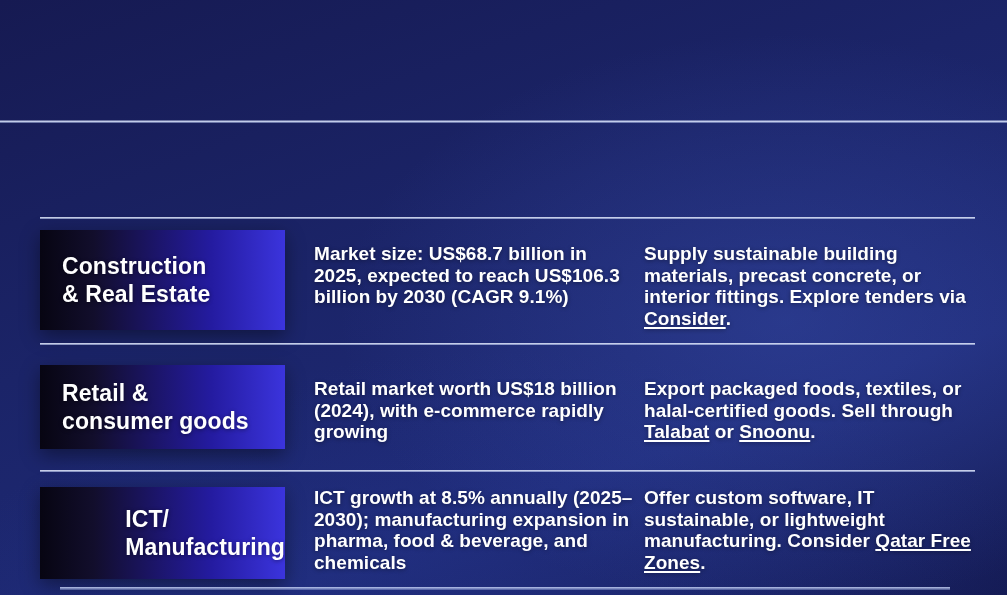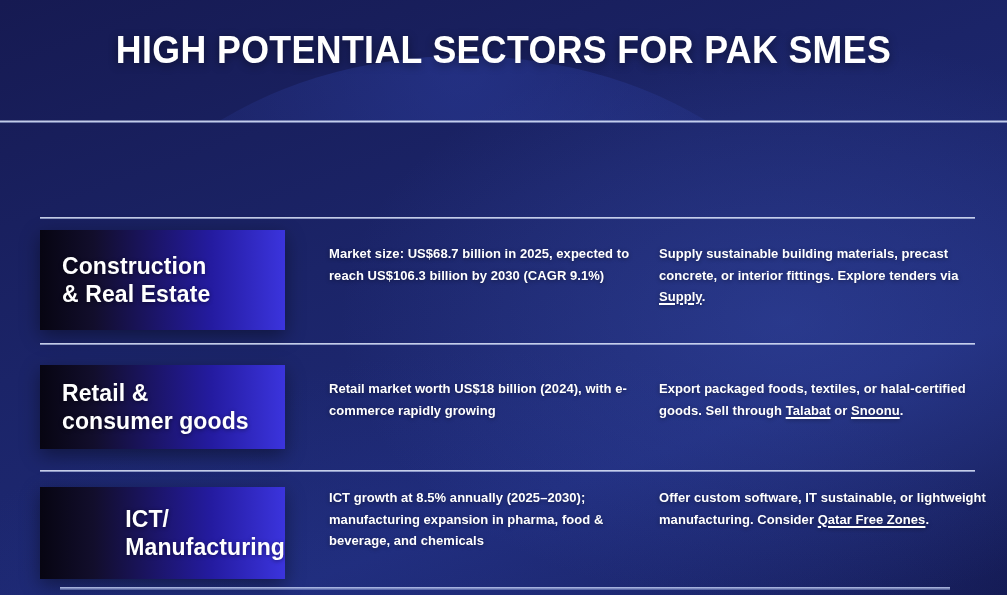--- a/index.html
+++ b/index.html
@@ -137,25 +137,24 @@
     text-shadow:0 1px 4px rgba(0,0,0,0.45);
   }
   #row-0 .sector-card { top:0;  height:100px; }
   #row-1 .sector-card { top:0;  height:84px;  }
   #row-2 .sector-card { top:0;  height:92px;justify-content:flex-end;  }
 
   .cell {
     position:absolute;
     color:#ffffff;
     font-weight:bold;
-    font-size:13px;
+    font-size:19px;
     line-height:21.5px;
     letter-spacing:0.05px;
     text-shadow:0 1px 4px rgba(0,0,0,0.40);
-    margin-left:15px;
   }
   .cell-qatar  { left:314px; width:322px; }
   .cell-action { left:644px; width:328px; }
 
   #row-0 .cell { top:13px; }
   #row-1 .cell { top:13px; }
   #row-2 .cell { top:0px;  }
 
   .lnk {
     text-decoration:underline;
@@ -163,36 +162,32 @@
     text-decoration-thickness:2px;
     color:#ffffff;
     cursor:pointer;
   }
 </style>
 </head>
 <body>
 
 <div id="stage">
 
-  <div id="title-band">
-    <div id="title-glow"></div>
-    <div id="title">HIGH POTENTIAL SECTORS FOR PAK SMES</div>
-  </div>
   <div class="band-rule" id="rule-title"></div>
 
 
   <div class="sep" id="sep-0"></div>
 
   <div class="row" id="row-0">
     <div class="sector-card">
       <div class="sector-card-label">Construction
 &amp; Real Estate</div>
     </div>
     <div class="cell cell-qatar">Market size: US$68.7 billion in 2025, expected to reach US$106.3 billion by 2030 (CAGR 9.1%)</div>
-    <div class="cell cell-action"><span>Supply sustainable building materials, precast concrete, or interior fittings. Explore tenders via </span><span class="lnk">Supply</span><span>.</span></div>
+    <div class="cell cell-action"><span>Supply sustainable building materials, precast concrete, or interior fittings. Explore tenders via </span><span class="lnk">Consider</span><span>.</span></div>
   </div>
 
   <div class="sep" id="sep-1"></div>
 
   <div class="row" id="row-1">
     <div class="sector-card">
       <div class="sector-card-label">Retail &amp;
 consumer goods</div>
     </div>
     <div class="cell cell-qatar">Retail market worth US$18 billion (2024), with e-commerce rapidly growing</div>

